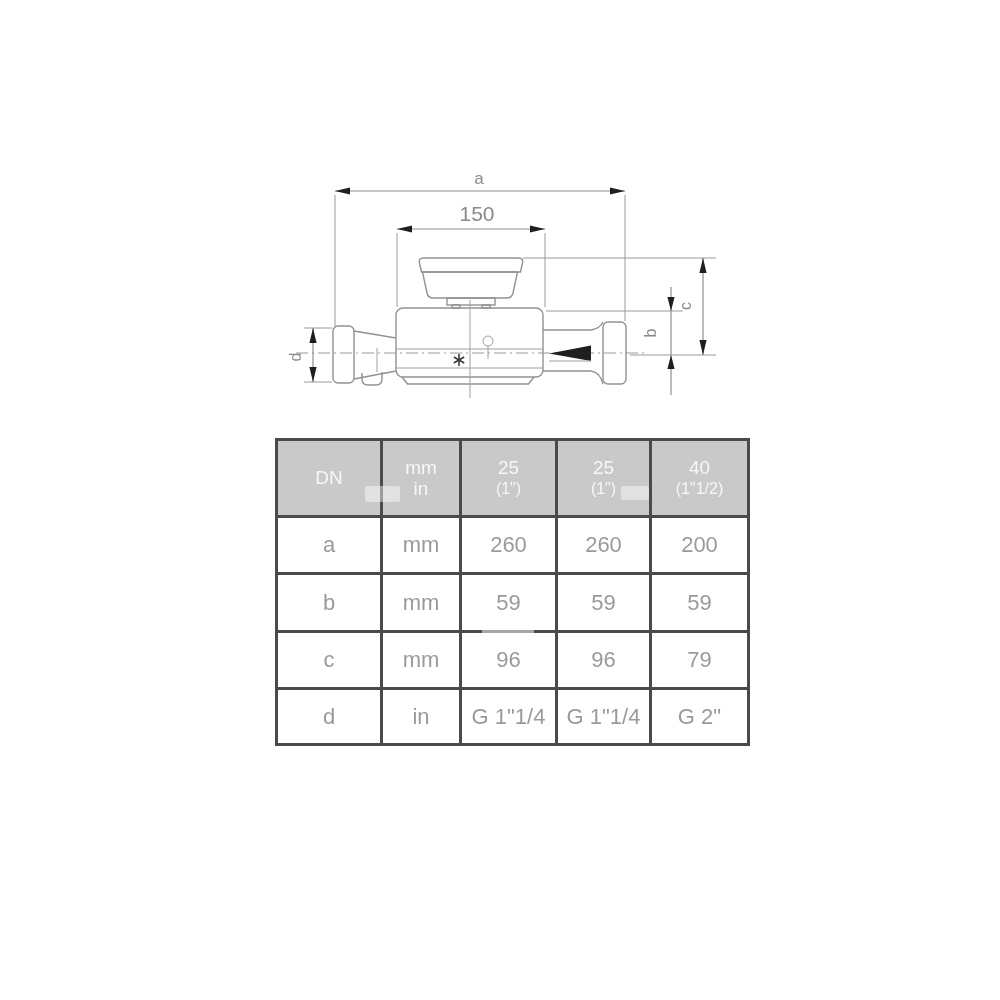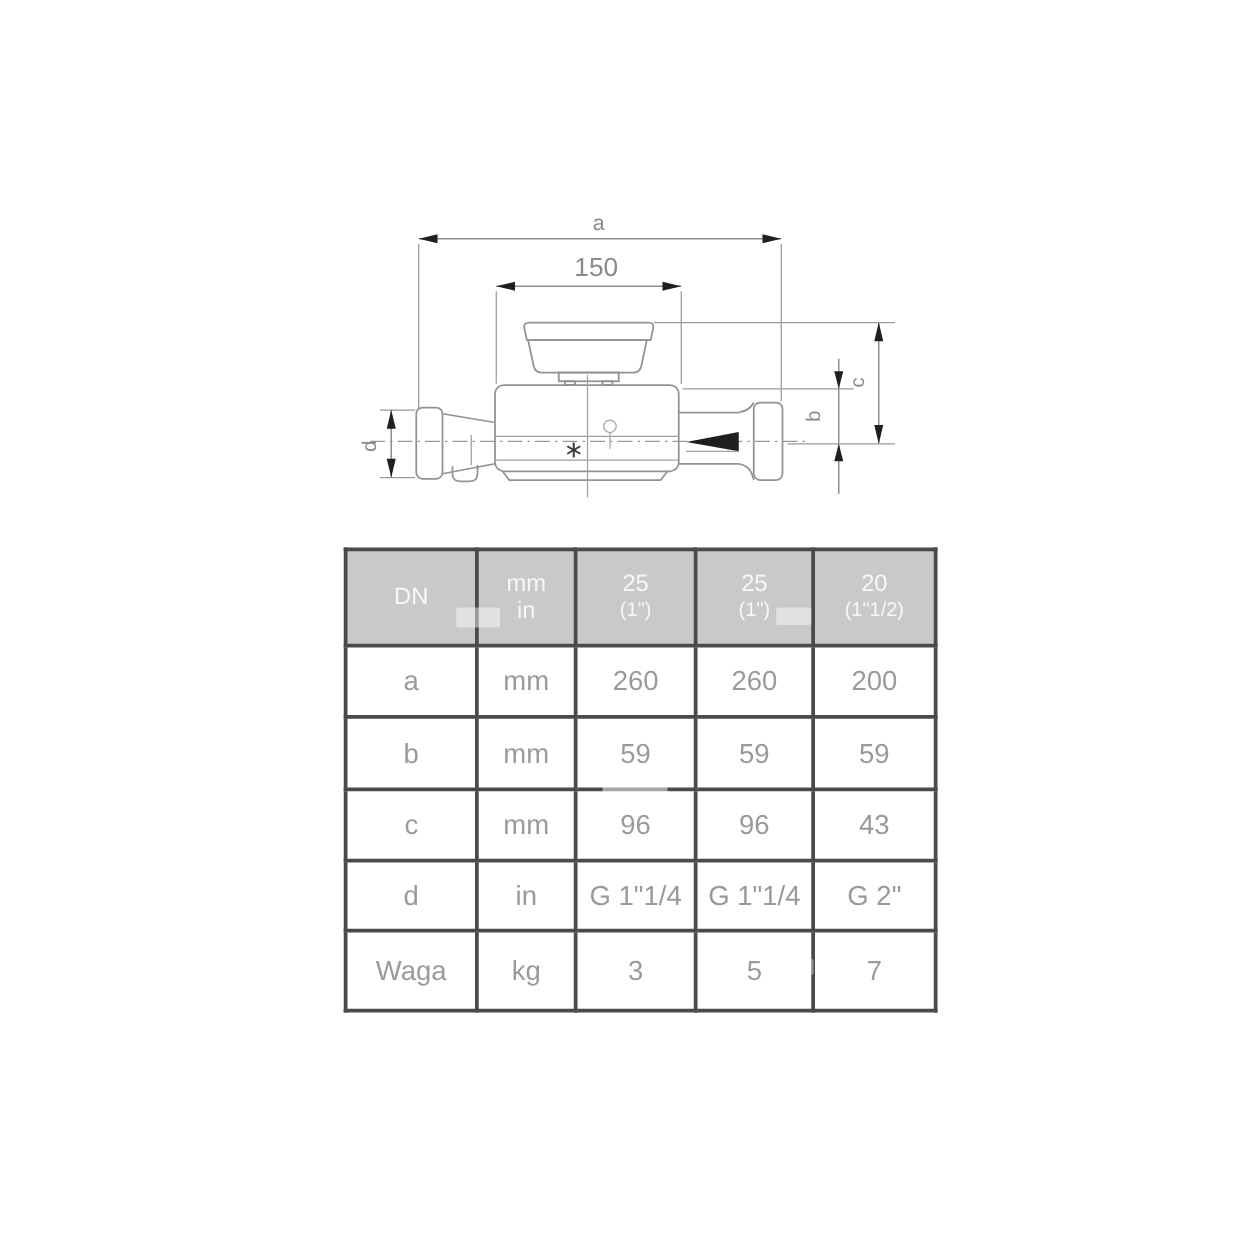--- a/index.html
+++ b/index.html
@@ -143,21 +143,21 @@
       </th>
       <th>
         <div class="hdr-main">25</div>
         <div class="hdr-sub">(1")</div>
       </th>
       <th>
         <div class="hdr-main">25</div>
         <div class="hdr-sub">(1")</div>
       </th>
       <th>
-        <div class="hdr-main">20</div>
+        <div class="hdr-main">40</div>
         <div class="hdr-sub">(1"1/2)</div>
       </th>
     </tr>
     <tr style="height:57px">
       <td class="rowlabel">a</td>
       <td>mm</td>
       <td>260</td>
       <td>260</td>
       <td>200</td>
     </tr>
@@ -166,35 +166,28 @@
       <td>mm</td>
       <td>59</td>
       <td>59</td>
       <td>59</td>
     </tr>
     <tr style="height:57px">
       <td class="rowlabel">c</td>
       <td>mm</td>
       <td>96</td>
       <td>96</td>
-      <td>43</td>
+      <td>79</td>
     </tr>
     <tr style="height:56px">
       <td class="rowlabel">d</td>
       <td>in</td>
       <td>G 1"1/4</td>
       <td>G 1"1/4</td>
       <td>G 2"</td>
-    </tr>
-    <tr style="height:64px">
-      <td class="rowlabel">Waga</td>
-      <td>kg</td>
-      <td>3</td>
-      <td>5</td>
-      <td>7</td>
     </tr>
   </tbody>
     </table>
 </div>
 
 <div class="wm" style="left:365px;top:486px;width:35px;height:16px;background:rgba(255,255,255,0.45)"></div>
 <div class="wm" style="left:621px;top:486px;width:28px;height:14px;background:rgba(255,255,255,0.45)"></div>
 <div class="wm" style="left:482px;top:621px;width:52px;height:16px;background:rgba(255,255,255,0.5)"></div>
 <div class="wm" style="left:623px;top:767px;width:28px;height:13px;background:rgba(255,255,255,0.35)"></div>
 

